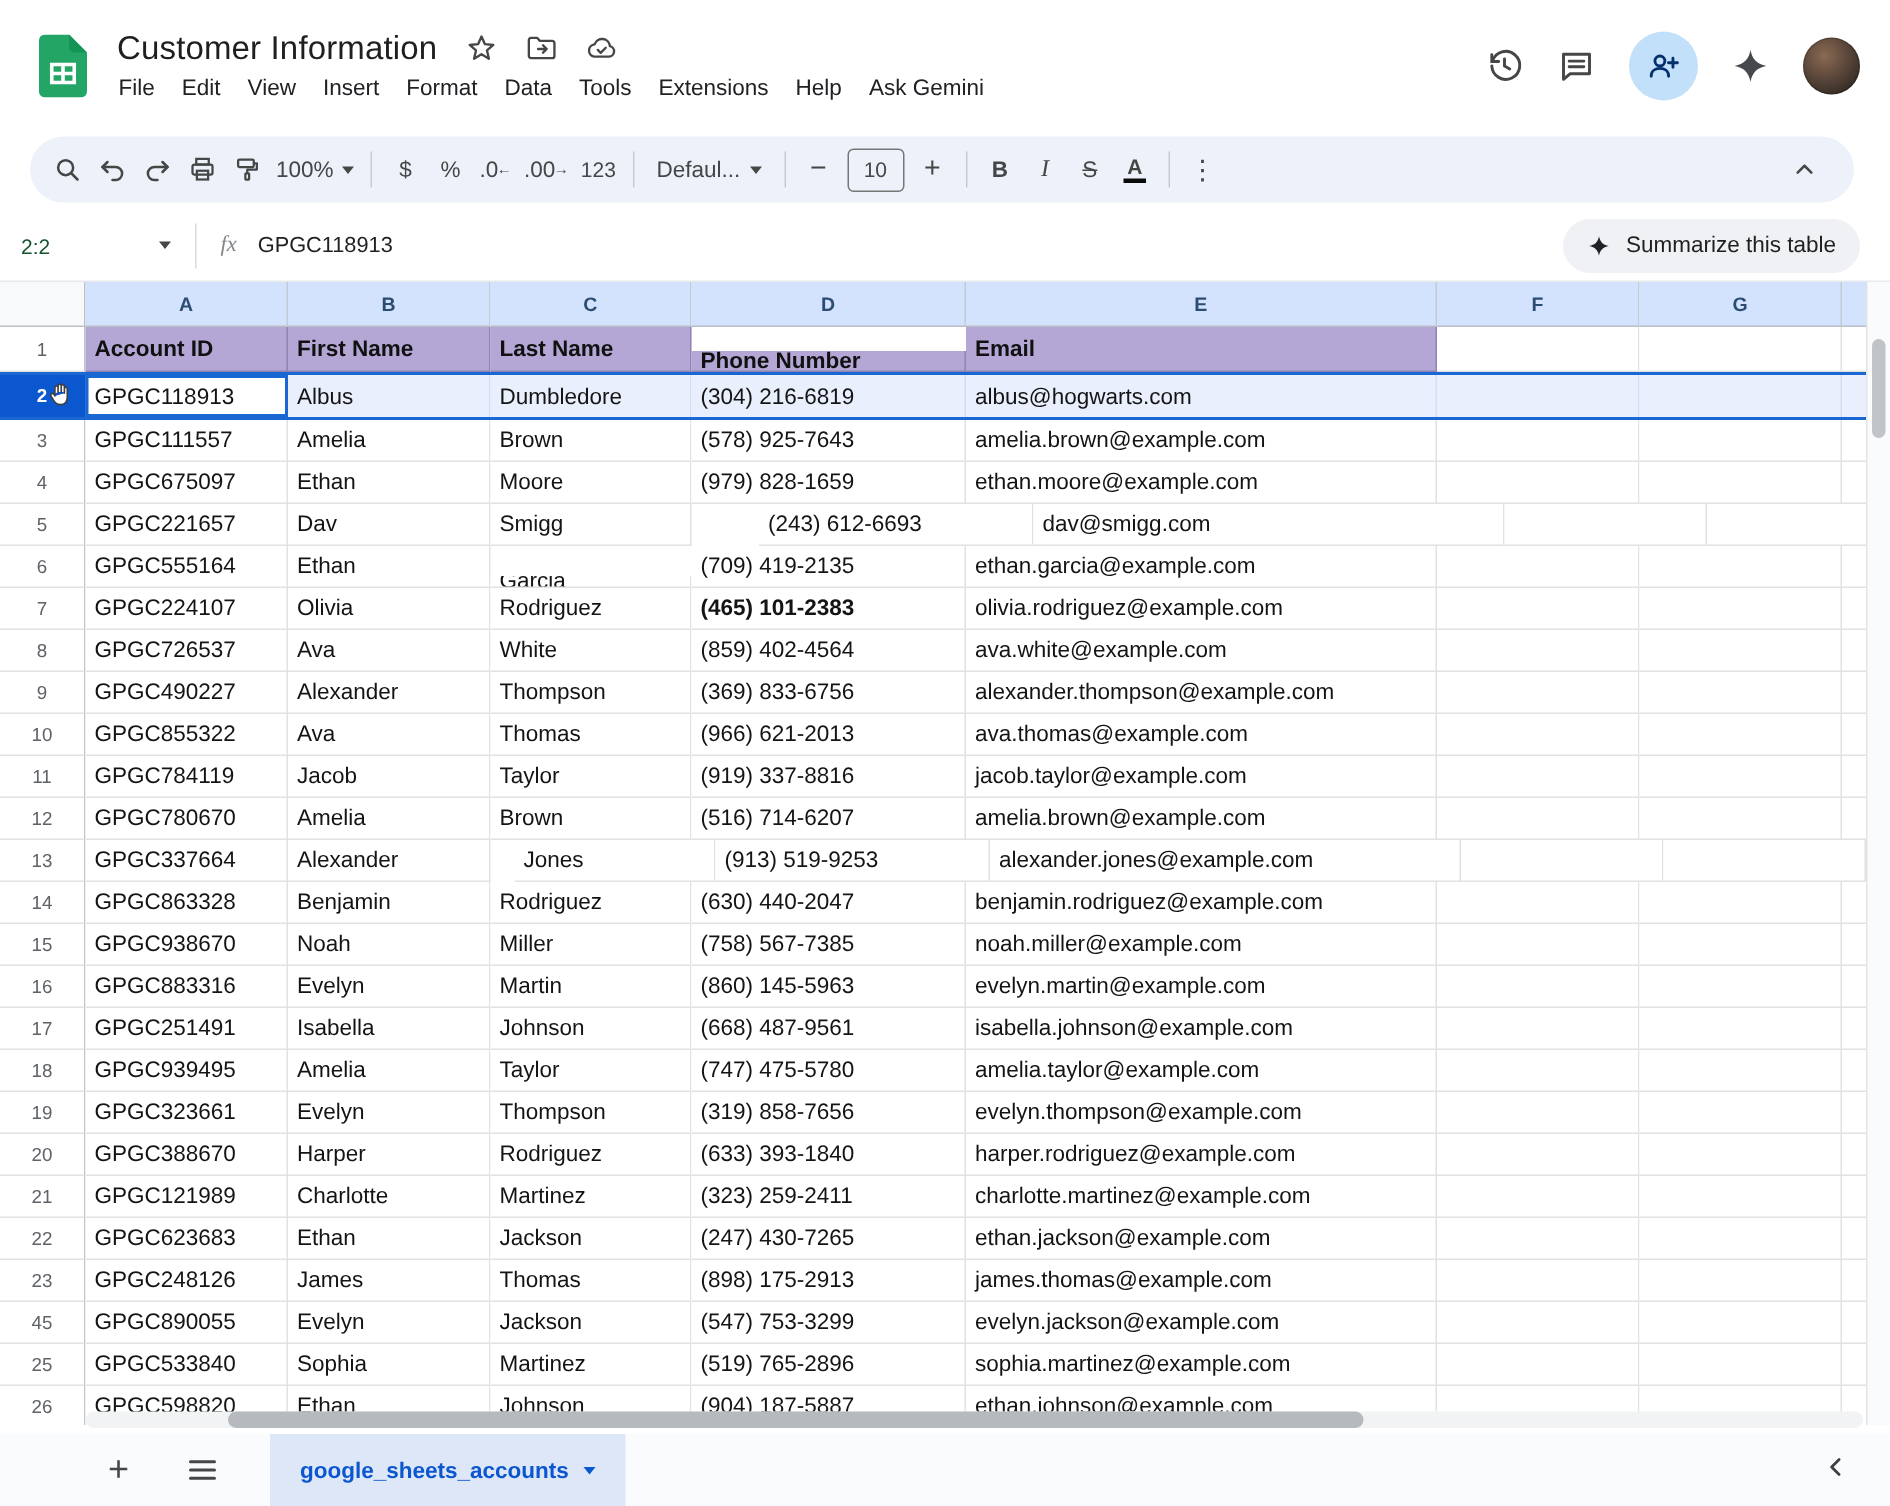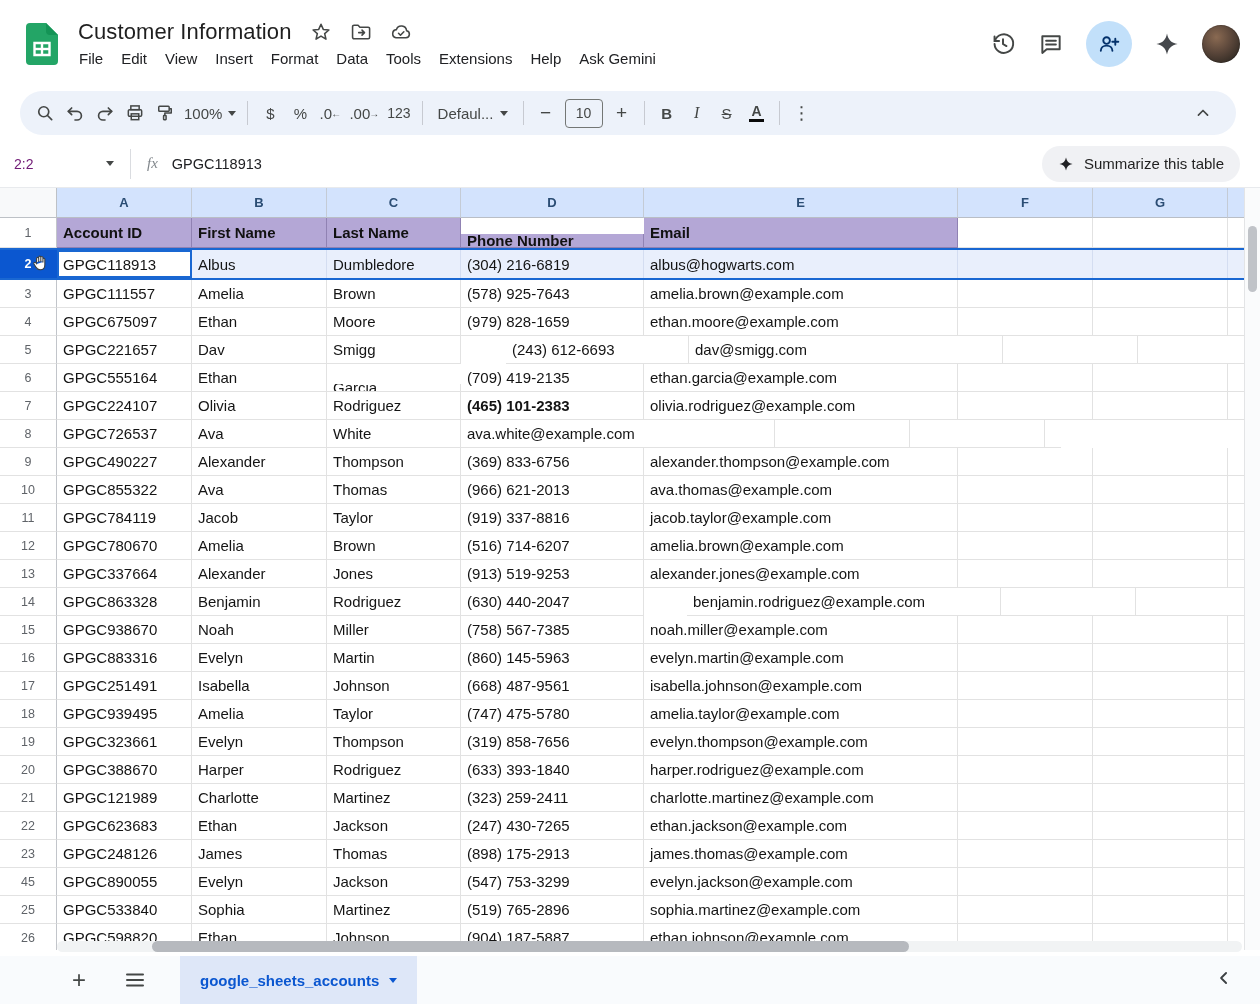--- a/index.html
+++ b/index.html
@@ -36,21 +36,21 @@
   .b-italic{font-style:italic;font-family:"Liberation Serif",serif;font-size:16px;}
   .b-strike{text-decoration:line-through;}
   .b-color{flex-direction:column;gap:1px;}
   .b-color .A{font-size:14px;font-weight:700;line-height:13px;}
   .b-color .bar{width:15px;height:3px;background:#0a0a0a;}
   .t-more{font-size:18px;letter-spacing:0;}
   .t-collapse{margin-left:auto;margin-right:8px;}
 
   
   .formula-bar{position:absolute;left:0;top:140px;width:100%;height:48px;background:#fff;display:flex;align-items:center;border-bottom:1px solid #e8eaed;box-sizing:border-box;}
-  .name-box{width:100px;margin-left:14px;display:flex;align-items:center;justify-content:space-between;font-size:14px;color:#701a75;}
+  .name-box{width:100px;margin-left:14px;display:flex;align-items:center;justify-content:space-between;font-size:14px;color:#14532d;}
   .fb-sep{width:1px;height:30px;background:#dadce0;margin:0 10px 0 16px;}
   .fx{font-family:"Liberation Serif",serif;font-style:italic;font-size:15px;color:#80868b;margin:0 14px 0 6px;}
   .formula-value{font-size:14.5px;color:#202124;}
   .summarize{margin-left:auto;margin-right:20px;height:36px;border-radius:18px;background:#f0f1f4;display:flex;align-items:center;gap:10px;padding:0 16px;font-size:15px;color:#1f1f1f;}
   .summarize svg{width:16px;height:16px;}
 
   
   .grid{position:absolute;left:0;top:188px;width:1244px;height:762px;overflow:hidden;background:#fff;}
   .ghead{display:flex;height:30px;}
   .corner{width:57px;flex:none;background:#f8f9fa;border-right:1px solid #bdc1c6;border-bottom:1px solid #bdc1c6;box-sizing:border-box;}
@@ -336,20 +336,21 @@
         <div class="cell" style="width: 314px;">olivia.rodriguez@example.com</div>
         <div class="cell" style="width: 135px;"></div>
         <div class="cell" style="width: 135px;"></div>
         <div class="cell sliver" style="width: 16px;"></div>
       </div>
       <div class="grow">
         <div class="rowhead">8</div>
         <div class="cell" style="width: 135px;">GPGC726537</div>
         <div class="cell" style="width: 135px;">Ava</div>
         <div class="cell" style="width: 134px;">White</div>
+        <div class="cell" style="width: 183px;">(859) 402-4564</div>
         <div class="cell" style="width: 314px;">ava.white@example.com</div>
         <div class="cell" style="width: 135px;"></div>
         <div class="cell" style="width: 135px;"></div>
         <div class="cell sliver" style="width: 16px;"></div>
       </div>
       <div class="grow">
         <div class="rowhead">9</div>
         <div class="cell" style="width: 135px;">GPGC490227</div>
         <div class="cell" style="width: 135px;">Alexander</div>
         <div class="cell" style="width: 134px;">Thompson</div>
@@ -389,34 +390,34 @@
         <div class="cell" style="width: 183px;">(516) 714-6207</div>
         <div class="cell" style="width: 314px;">amelia.brown@example.com</div>
         <div class="cell" style="width: 135px;"></div>
         <div class="cell" style="width: 135px;"></div>
         <div class="cell sliver" style="width: 16px;"></div>
       </div>
       <div class="grow">
         <div class="rowhead">13</div>
         <div class="cell" style="width: 135px;">GPGC337664</div>
         <div class="cell" style="width: 135px;">Alexander</div>
-        <div class="cell" style="width: 134px;">Jones</div>
+        <div class="cell" style="width: 134px; margin-left: 16px;">Jones</div>
         <div class="cell" style="width: 183px;">(913) 519-9253</div>
         <div class="cell" style="width: 314px;">alexander.jones@example.com</div>
         <div class="cell" style="width: 135px;"></div>
         <div class="cell" style="width: 135px;"></div>
         <div class="cell sliver" style="width: 16px;"></div>
       </div>
       <div class="grow">
         <div class="rowhead">14</div>
         <div class="cell" style="width: 135px;">GPGC863328</div>
         <div class="cell" style="width: 135px;">Benjamin</div>
         <div class="cell" style="width: 134px;">Rodriguez</div>
         <div class="cell" style="width: 183px;">(630) 440-2047</div>
-        <div class="cell" style="width: 314px; margin-left: 43px;">benjamin.rodriguez@example.com</div>
+        <div class="cell" style="width: 314px;">benjamin.rodriguez@example.com</div>
         <div class="cell" style="width: 135px;"></div>
         <div class="cell" style="width: 135px;"></div>
         <div class="cell sliver" style="width: 16px;"></div>
       </div>
       <div class="grow">
         <div class="rowhead">15</div>
         <div class="cell" style="width: 135px;">GPGC938670</div>
         <div class="cell" style="width: 135px;">Noah</div>
         <div class="cell" style="width: 134px;">Miller</div>
         <div class="cell" style="width: 183px;">(758) 567-7385</div>

